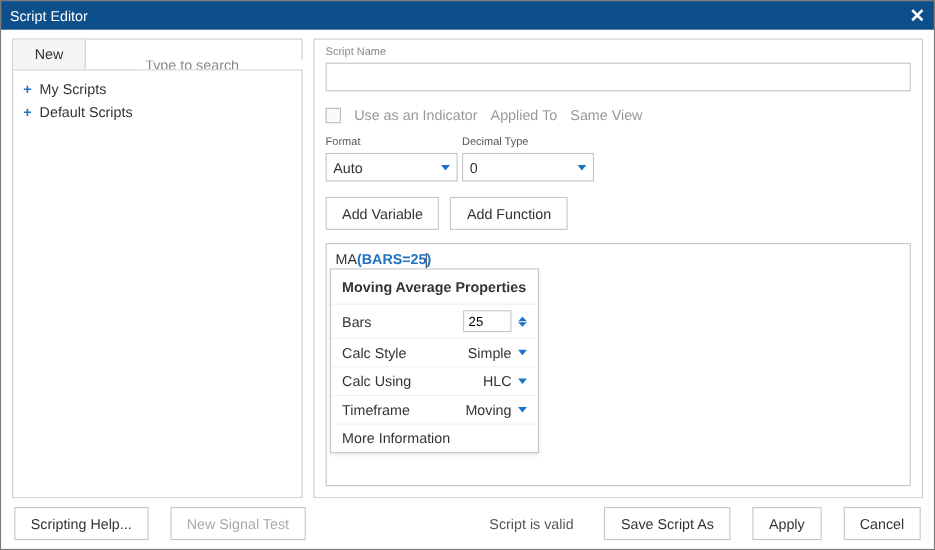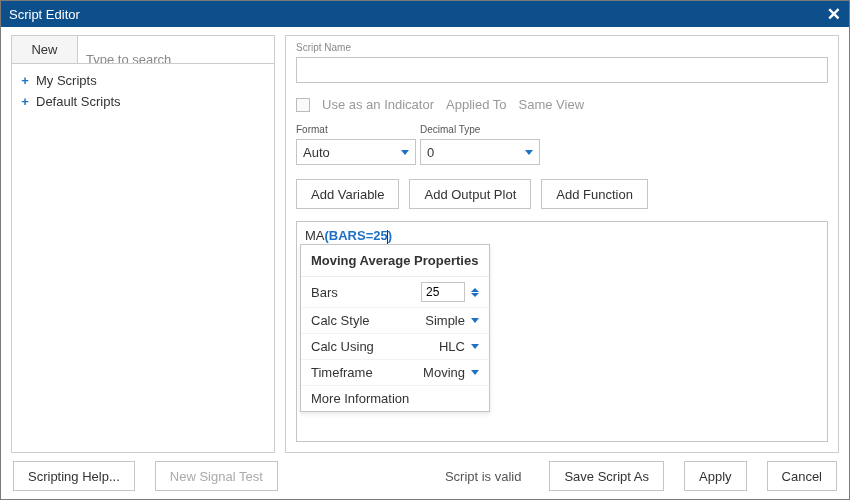--- a/index.html
+++ b/index.html
@@ -3,21 +3,21 @@
 <meta charset="utf-8">
 <style>
   * { box-sizing: border-box; }
   html, body { margin: 0; padding: 0; font-family: "Segoe UI", Tahoma, sans-serif; font-size: 13px; color: #333; background: #fff; }
   .window { width: 850px; height: 500px; border: 1px solid #7a7a7a; display: flex; flex-direction: column; }
   .titlebar { background: #0d4f8b; color: #fff; height: 26px; display: flex; align-items: center; padding: 0 8px; justify-content: space-between; }
   .titlebar-text { font-size: 13px; }
   .close-x { font-weight: bold; font-size: 17px; cursor: pointer; }
   .main { flex: 1; display: flex; padding: 8px 10px 0 10px; gap: 10px; overflow: hidden; }
   .left-panel { width: 264px; border: 1px solid #ccc; display: flex; flex-direction: column; }
-  .tabbar { display: flex; height: 28px; border-bottom: 1px solid #ccc; }
+  .tabbar { display: flex; height: 28px; border-bottom: 1px solid #ccc; gap: 46px; }
   .tab { flex: 0 0 66px; display: flex; align-items: center; justify-content: center; border-right: 1px solid #ccc; background: #f5f5f5; cursor: pointer; }
   .search { flex: 1; border: none; padding: 0 8px; font-size: 13px; color: #555; outline: none; margin-top: 19px; }
   .search::placeholder { color: #888; }
   .tree { padding: 6px 8px; }
   .tree-item { display: flex; align-items: center; gap: 6px; padding: 3px 0; cursor: pointer; }
   .plus { color: #1e72c6; font-weight: bold; font-size: 13px; width: 10px; text-align: center; }
   .right-panel { flex: 1; display: flex; flex-direction: column; border: 1px solid #ccc; padding: 0 10px 10px 10px; }
   .field-label { color: #888; font-size: 10px; margin-top: 6px; margin-bottom: 4px; }
   .text-input { width: 100%; height: 26px; border: 1px solid #c5c5c5; padding: 0 6px; font-size: 13px; }
   .row { display: flex; align-items: flex-end; gap: 12px; margin-top: 14px; }
@@ -99,21 +99,20 @@
           <div class="field-label" style="margin-top:0;color:#555">Decimal Type</div>
           <div class="select">
             <span>0</span>
             <span class="caret"></span>
           </div>
         </div>
       </div>
 
       <div class="btn-row">
         <div class="btn">Add Variable</div>
-        <div class="btn">Add Output Plot</div>
         <div class="btn">Add Function</div>
       </div>
 
       <div class="code-area">
         <div class="code-line">
           <span class="tok-fn">MA</span><span class="tok-arg">(</span><span class="tok-arg">BARS=25</span><span class="cursor"></span><span class="tok-arg">)</span>
         </div>
 
         <div class="popup">
           <div class="popup-title">Moving Average Properties</div>

